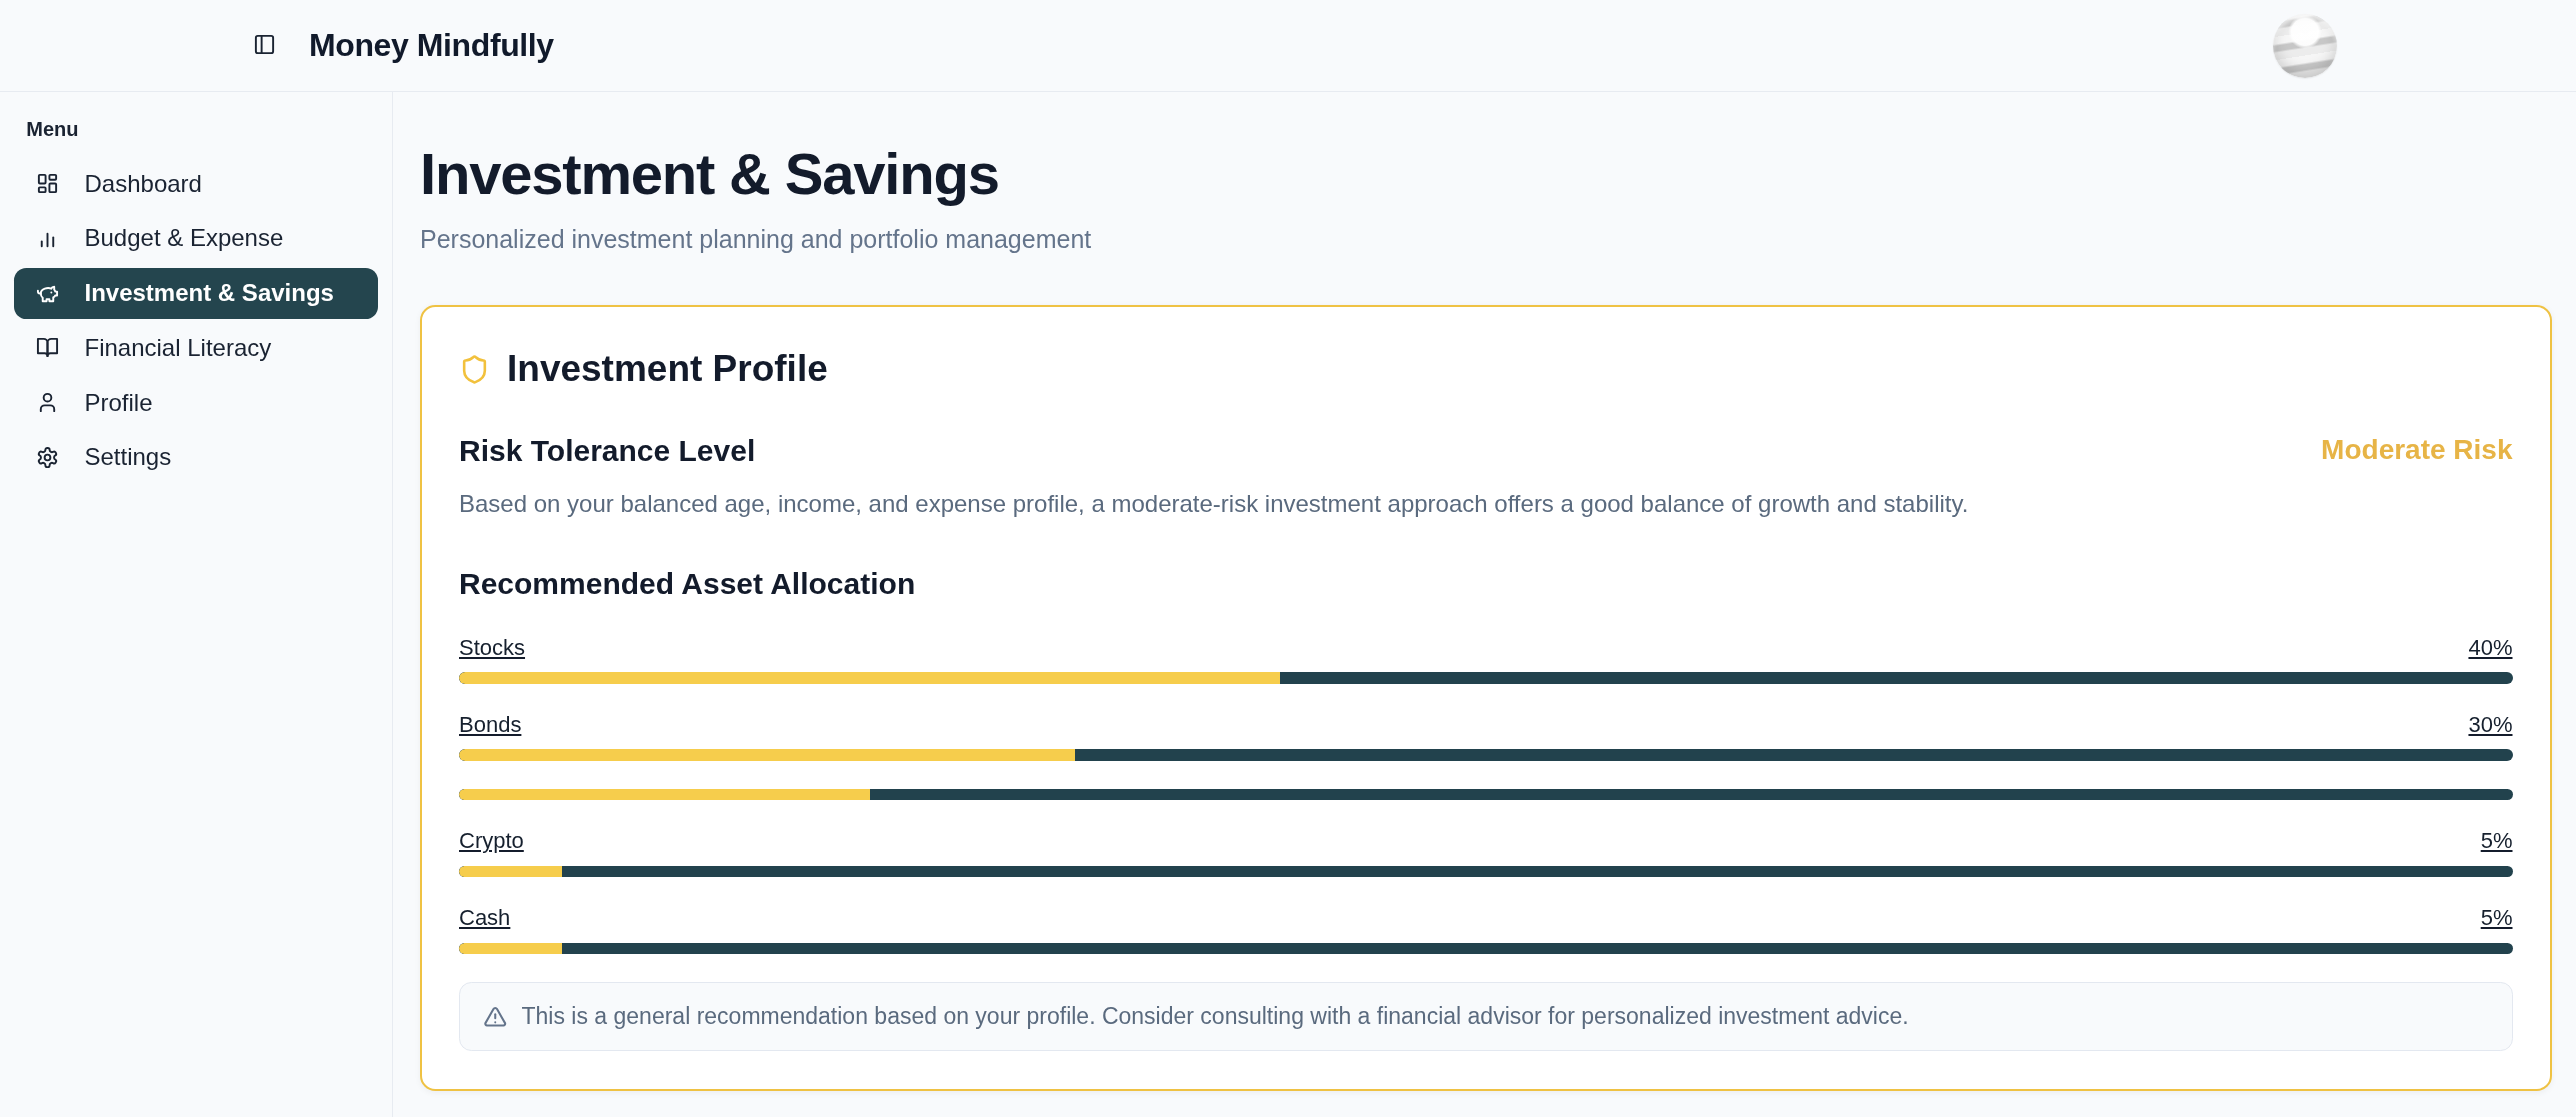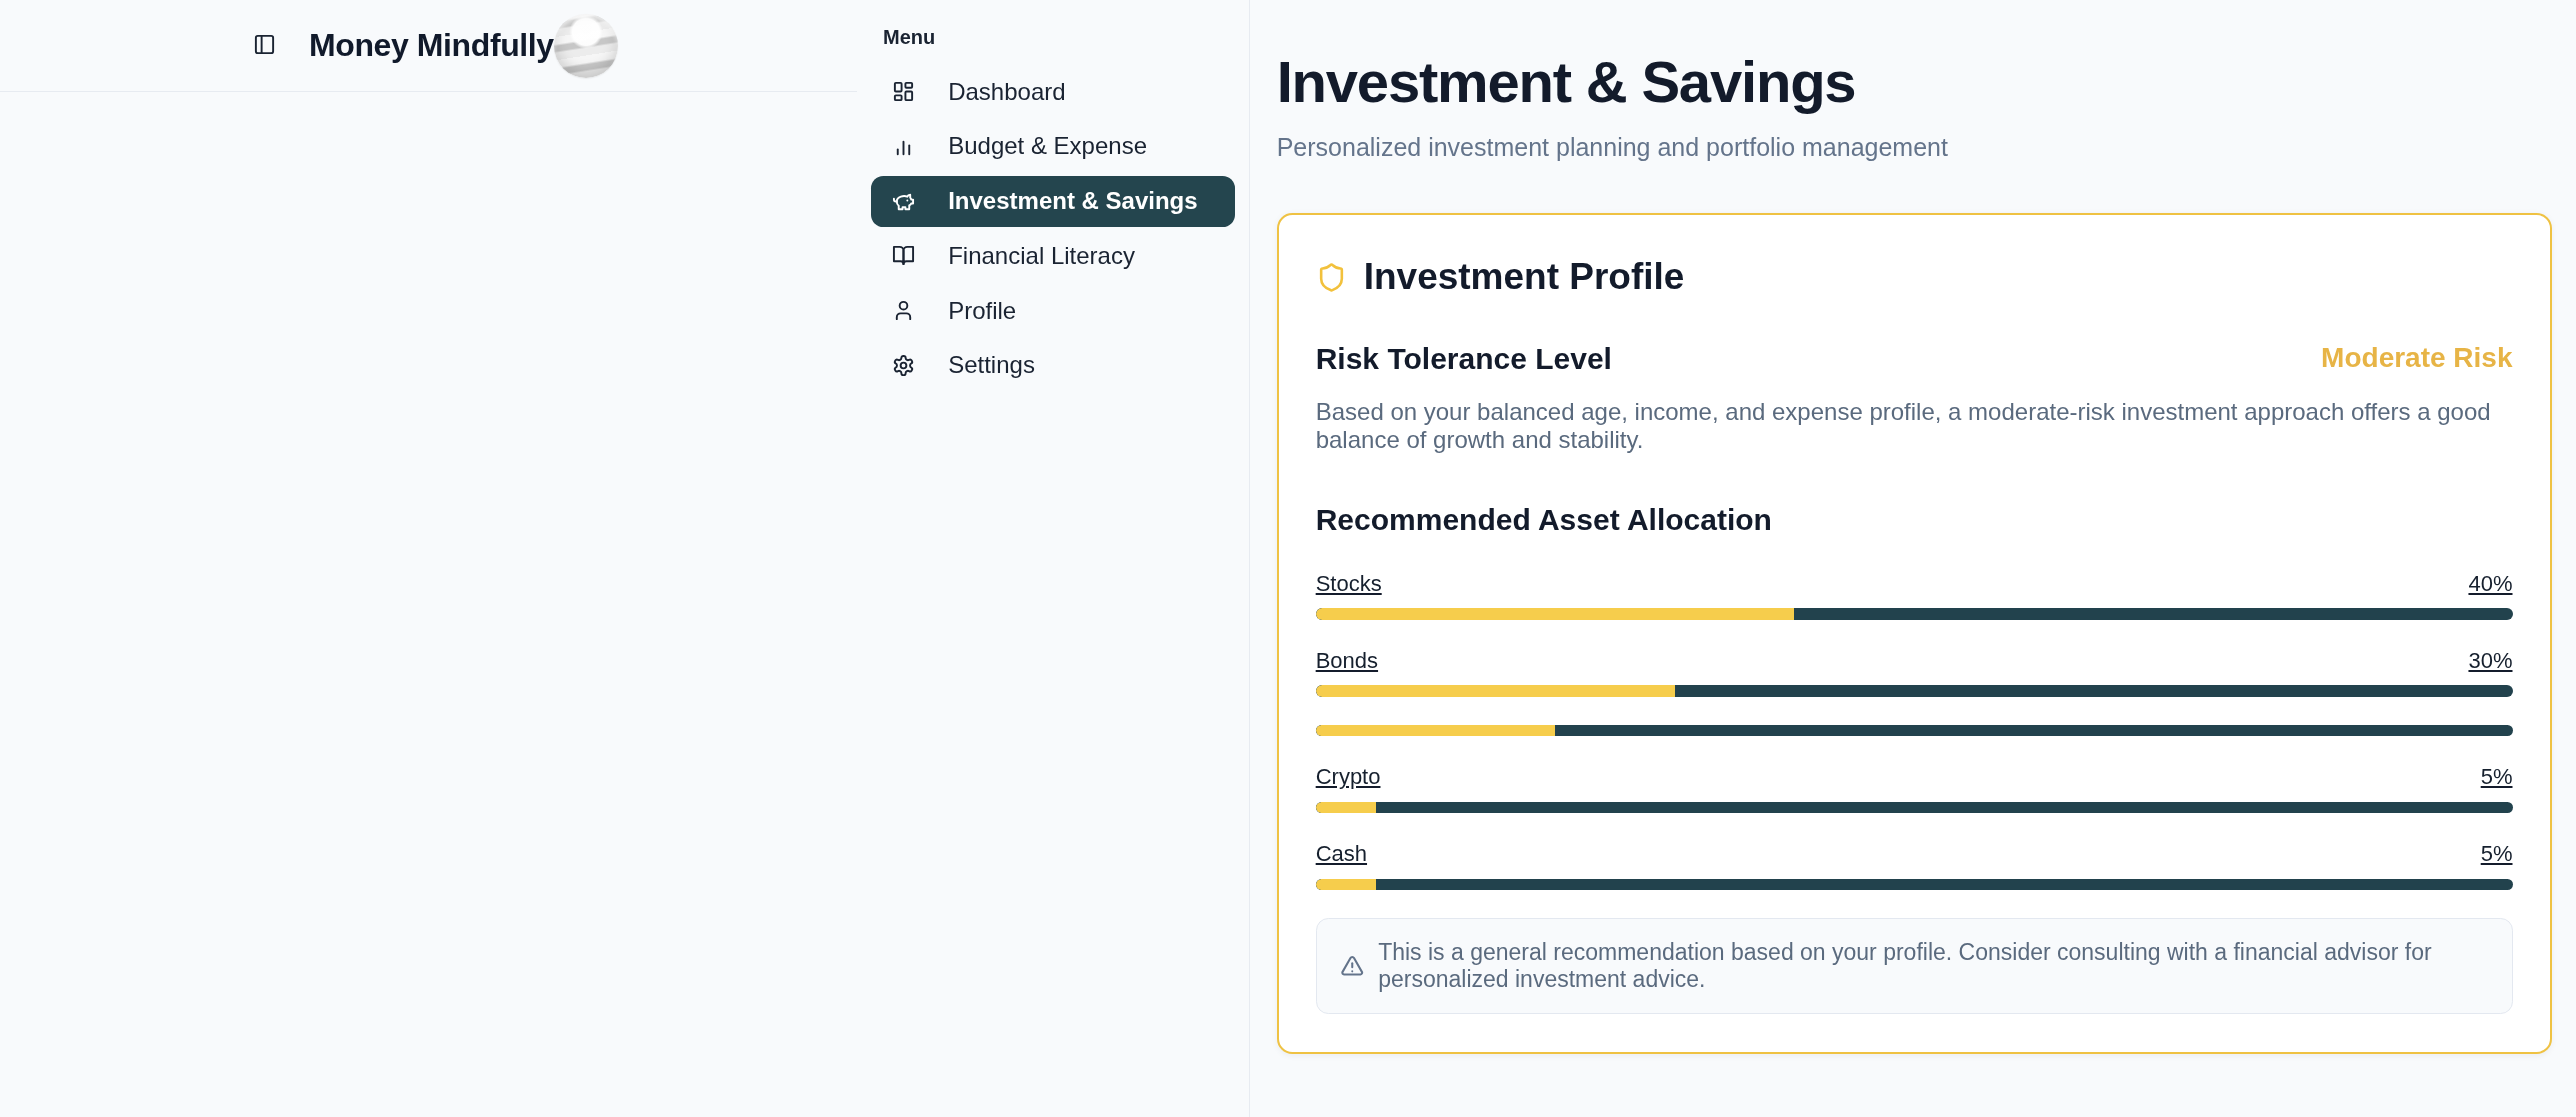--- a/index.html
+++ b/index.html
@@ -14,21 +14,21 @@
     --text-muted:#64748B;
   }
   *{box-sizing:border-box;}
   html,body{margin:0;padding:0;}
   body{
     width:2576px;height:1118px;overflow:hidden;
     background:var(--bg);
     font-family:"Liberation Sans","DejaVu Sans",sans-serif;
     color:var(--text-dark);
   }
-  .app{width:2576px;height:1118px;display:flex;flex-direction:row;overflow:hidden;}
+  .app{width:2576px;height:1118px;display:flex;flex-direction:column;overflow:hidden;}
 
   
   .topbar{
     height:92px;min-height:92px;display:flex;align-items:center;
     padding:0 239px 0 251px;border-bottom:1.5px solid var(--border);background:var(--bg);
   }
   .icon-btn{background:none;border:none;padding:0;width:26px;height:26px;color:#1A2332;cursor:pointer;}
   .brand{font-size:32px;font-weight:700;letter-spacing:-0.4px;margin:0 0 0 32px;color:#111A2B;}
   .avatar{
     margin-left:auto;width:64px;height:64px;border-radius:50%;
@@ -40,21 +40,21 @@
   }
 
   
   .shell{display:flex;flex:1;min-height:0;}
   .sidebar{
     width:393px;min-width:393px;border-right:1.5px solid var(--border);
     padding:26px 14px 0 14px;background:var(--bg);
   }
   .menu-label{font-size:20px;font-weight:700;color:#1A2332;margin:0 0 17px 12.3px;}
   .nav-item{
-    display:flex;align-items:center;gap:33px;height:51px;border-radius:12.3px;
+    display:flex;align-items:center;gap:26px;height:51px;border-radius:12.3px;
     padding:0 15.3px 0 21.5px;margin-bottom:3.8px;cursor:pointer;
     font-size:24px;font-weight:500;color:#1A2332;text-decoration:none;
   }
   .nav-item.active{background:var(--active-bg);color:#ffffff;font-weight:700;}
 
   
   .main{flex:1;min-width:0;padding:48px 24.5px 0 27px;}
   .page-title{font-size:58px;font-weight:800;letter-spacing:-1.2px;margin:0;color:#131B2B;}
   .page-subtitle{font-size:25px;color:var(--text-muted);margin:18.4px 0 0 0;}
 

